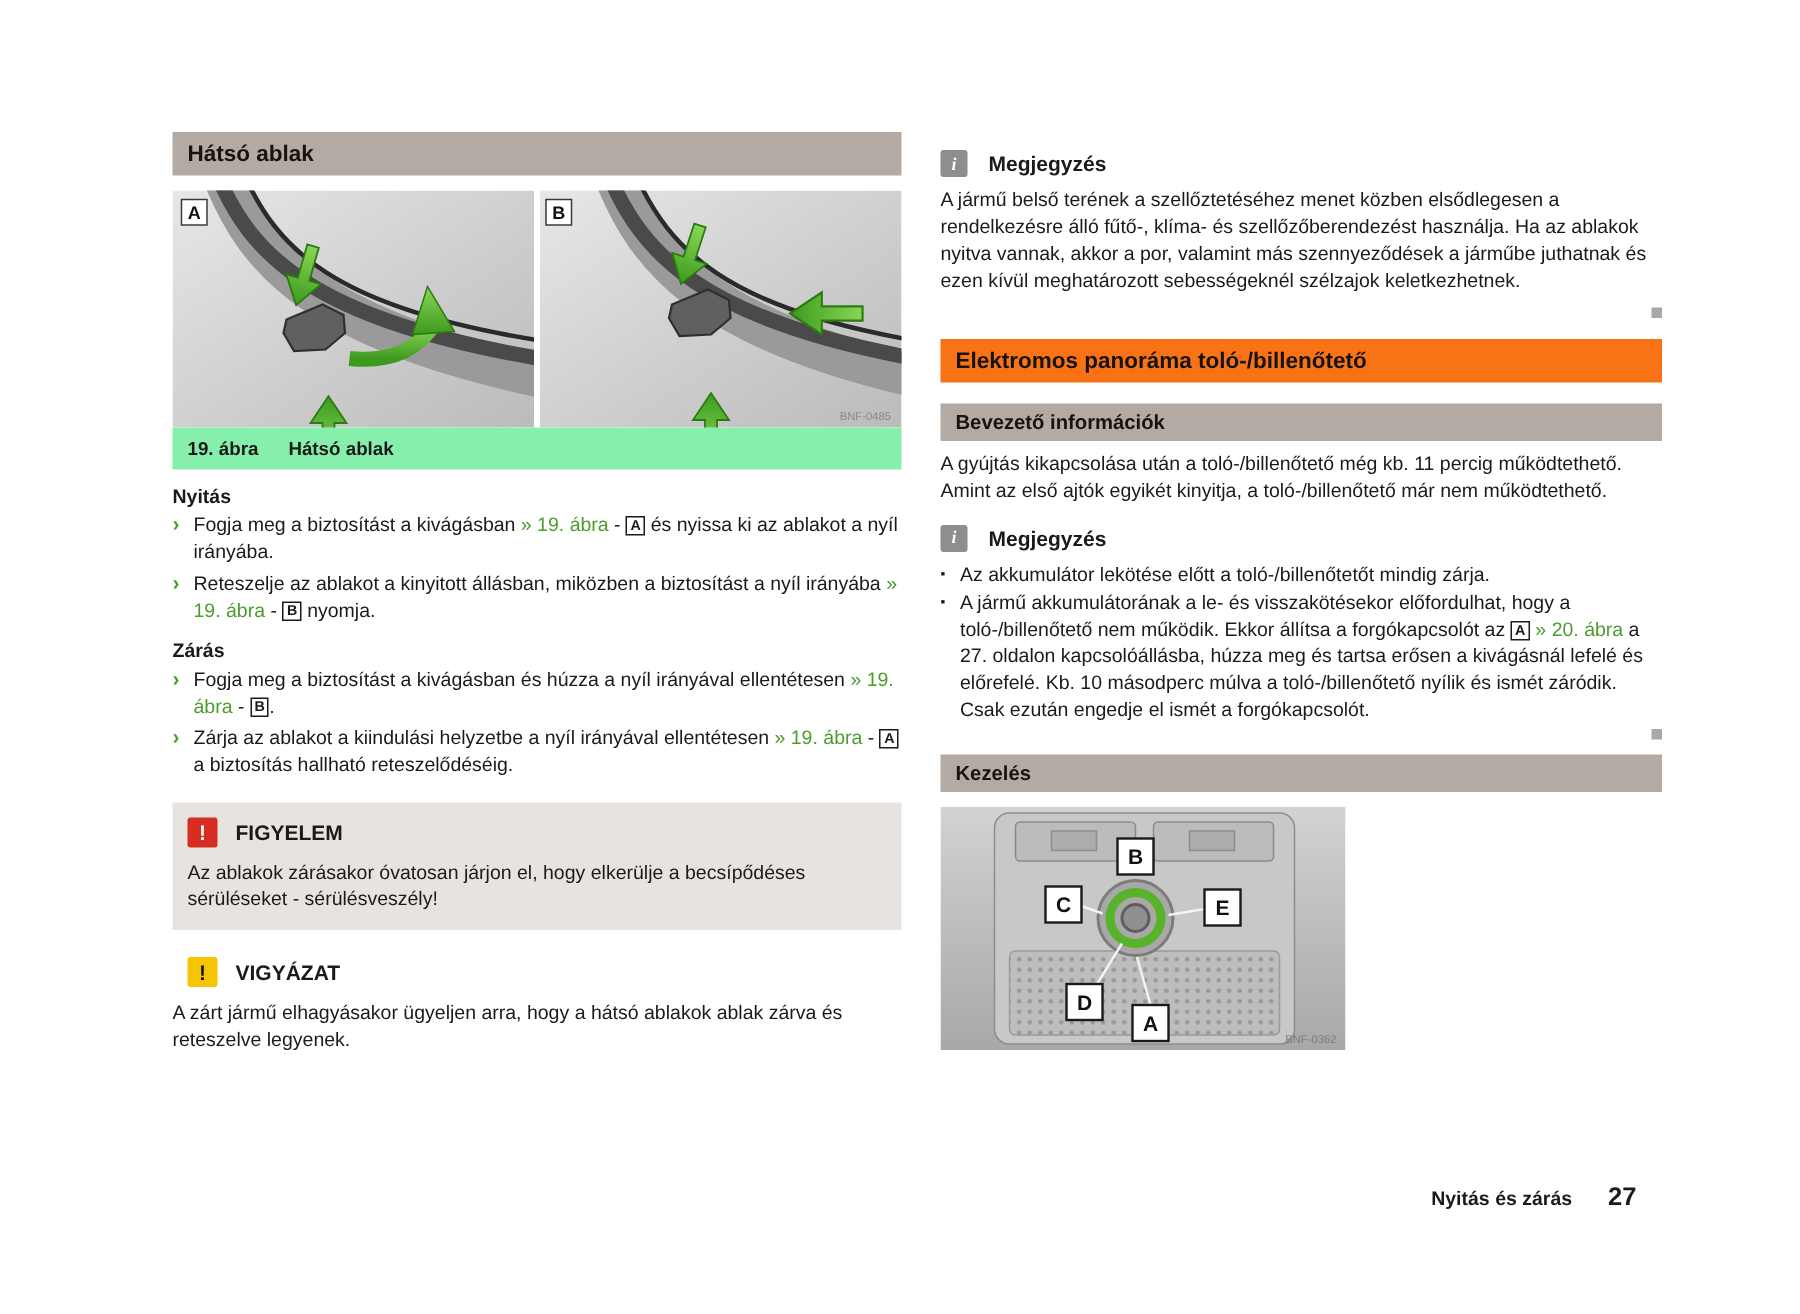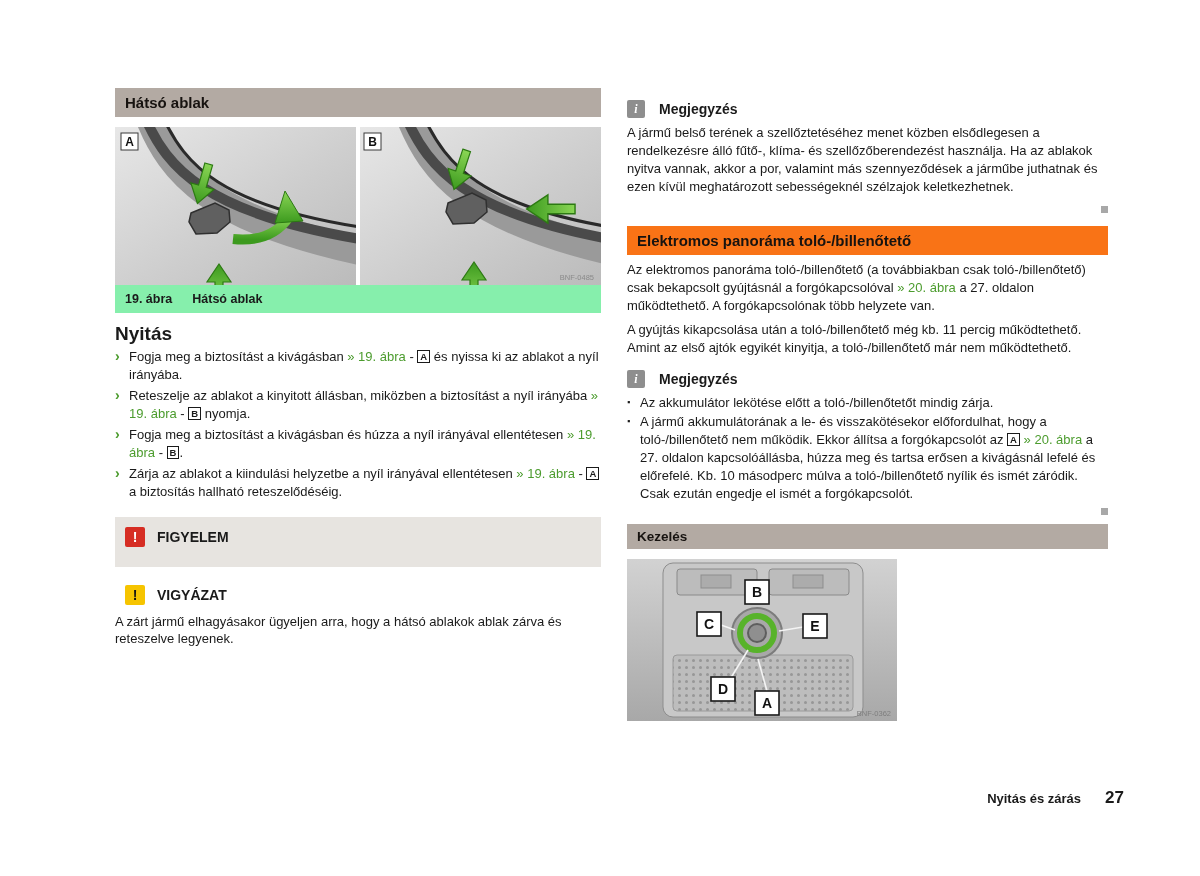--- a/index.html
+++ b/index.html
@@ -10,21 +10,21 @@
   .col-left{position:absolute;left:115px;top:88px;width:486px;}
   .col-right{position:absolute;left:627px;top:100px;width:481px;}
 
   .section-bar{background:#b3aaa3;font-weight:bold;font-size:15px;padding:6px 10px;color:#171310;}
   .green-bar{background:#f97316;font-weight:bold;font-size:15px;padding:6px 10px;margin-top:18px;color:#171310;}
   .sub-bar{background:#b3aaa3;font-weight:bold;font-size:13.5px;padding:5px 10px;margin-top:14px;color:#171310;}
 
   .figure19{margin-top:10px;font-size:0;}
   .fig-caption{background:#86efac;padding:7px 10px;font-size:12.5px;font-weight:bold;display:flex;gap:20px;}
 
-  .mini-head{font-weight:bold;font-size:19px;margin:10px 0 3px 0;}
+  .mini-head{font-weight:bold;font-size:13px;margin:10px 0 3px 0;}
   .bullet-item{display:flex;font-size:13px;line-height:1.38;margin-bottom:3px;}
   .bullet-item .marker{color:#4c9c2e;font-weight:bold;width:14px;flex:none;font-size:14px;line-height:1.25;}
   .square-list .bullet-item{margin-bottom:1px;}
   .square-list .bullet-item .marker{color:#1a1a1a;font-size:9px;line-height:1;padding-top:4px;width:13px;}
   .bullet-body{flex:1;}
 
   .green-link{color:#4c9c2e;cursor:pointer;}
   .boxed-letter{display:inline-block;border:1px solid #1a1a1a;font-size:9.5px;font-weight:bold;line-height:11px;padding:0 2px;background:#fff;vertical-align:1px;}
 
   .para{font-size:13px;line-height:1.38;margin:6px 0;}
@@ -45,21 +45,21 @@
   .warning-box .para{margin:0;}
   .caution-block{margin-top:18px;}
   .caution-block .warn-head{padding-left:10px;}
 
   .fig20-row{display:flex;margin-top:10px;}
   .fig20-img{width:270px;height:162px;flex:none;font-size:0;}
   .fig20-cap{flex:1;background:#e3e3db;padding:10px 14px;font-size:12.5px;font-weight:bold;position:relative;line-height:1.35;}
   .fig20-cap .cap-num{display:block;margin-bottom:2px;}
   .cap-arrow{position:absolute;right:5px;top:47px;color:#9a9a9a;font-size:11px;font-weight:normal;}
 
-  .footer{position:absolute;top:788px;right:76px;display:flex;align-items:baseline;gap:24px;}
+  .footer{position:absolute;top:788px;right:109px;display:flex;align-items:baseline;gap:24px;}
   .footer-section{font-weight:bold;font-size:13px;}
   .pagenum{font-weight:bold;font-size:17px;text-align:right;}
 </style>
 </head>
 <body>
 
 <div class="col-left">
 
   <div class="section-bar">
     <span>Hátsó ablak</span>
@@ -120,36 +120,38 @@
       <div class="bullet-item">
         <span class="marker">›</span>
         <span class="bullet-body">Fogja meg a biztosítást a kivágásban <span class="green-link">» 19. ábra</span> - <span class="boxed-letter">A</span> és nyissa ki az ablakot a nyíl irányába.</span>
       </div>
       <div class="bullet-item">
         <span class="marker">›</span>
         <span class="bullet-body">Reteszelje az ablakot a kinyitott állásban, miközben a biztosítást a nyíl irányába <span class="green-link">» 19. ábra</span> - <span class="boxed-letter">B</span> nyomja.</span>
       </div>
     </div>
 
+  <div class="mini-head">Zárás</div>
   <div>
       <div class="bullet-item">
         <span class="marker">›</span>
         <span class="bullet-body">Fogja meg a biztosítást a kivágásban és húzza a nyíl irányával ellentétesen <span class="green-link">» 19. ábra</span> - <span class="boxed-letter">B</span>.</span>
       </div>
       <div class="bullet-item">
         <span class="marker">›</span>
         <span class="bullet-body">Zárja az ablakot a kiindulási helyzetbe a nyíl irányával ellentétesen <span class="green-link">» 19. ábra</span> - <span class="boxed-letter">A</span> a biztosítás hallható reteszelődéséig.</span>
       </div>
     </div>
 
   <div class="warning-box">
     <div class="warn-head">
       <span class="icon-red">!</span>
       <span>FIGYELEM</span>
     </div>
+    <p class="para">Az ablakok zárásakor óvatosan járjon el, hogy elkerülje a becsípődéses sérüléseket - sérülésveszély!</p>
   </div>
 
   <div class="caution-block">
     <div class="warn-head">
       <span class="icon-yellow">!</span>
       <span>VIGYÁZAT</span>
     </div>
     <p class="para">A zárt jármű elhagyásakor ügyeljen arra, hogy a hátsó ablakok ablak zárva és reteszelve legyenek.</p>
   </div>
 
@@ -158,22 +160,22 @@
 <div class="col-right">
 
   <div class="note-head first">
     <span class="icon-info">i</span>
     <span>Megjegyzés</span>
   </div>
   <p class="para">A jármű belső terének a szellőztetéséhez menet közben elsődlegesen a rendelkezésre álló fűtő-, klíma- és szellőzőberendezést használja. Ha az ablakok nyitva vannak, akkor a por, valamint más szennyeződések a járműbe juthatnak és ezen kívül meghatározott sebességeknél szélzajok keletkezhetnek.</p>
   <div class="end-square-row"><span class="end-square"></span></div>
 
   <div class="green-bar">Elektromos panoráma toló-/billenőtető</div>
-
-  <p class="para">Az elektromos panoráma toló-/billenőtető (a továbbiakban csak toló-/billenőtető) csak bekapcsolt gyújtásnál a forgókapcsolóval <span class="green-link">» 20. ábra</span> a 27. oldalon működtethető. A forgókapcsolónak több helyzete van.</p>
+  <div class="sub-bar">Bevezető információk</div>
+
   <p class="para">A gyújtás kikapcsolása után a toló-/billenőtető még kb. 11 percig működtethető. Amint az első ajtók egyikét kinyitja, a toló-/billenőtető már nem működtethető.</p>
 
   <div class="note-head">
     <span class="icon-info">i</span>
     <span>Megjegyzés</span>
   </div>
   <div class="square-list">
       <div class="bullet-item">
         <span class="marker">▪</span>
         <span class="bullet-body">Az akkumulátor lekötése előtt a toló-/billenőtetőt mindig zárja.</span>

